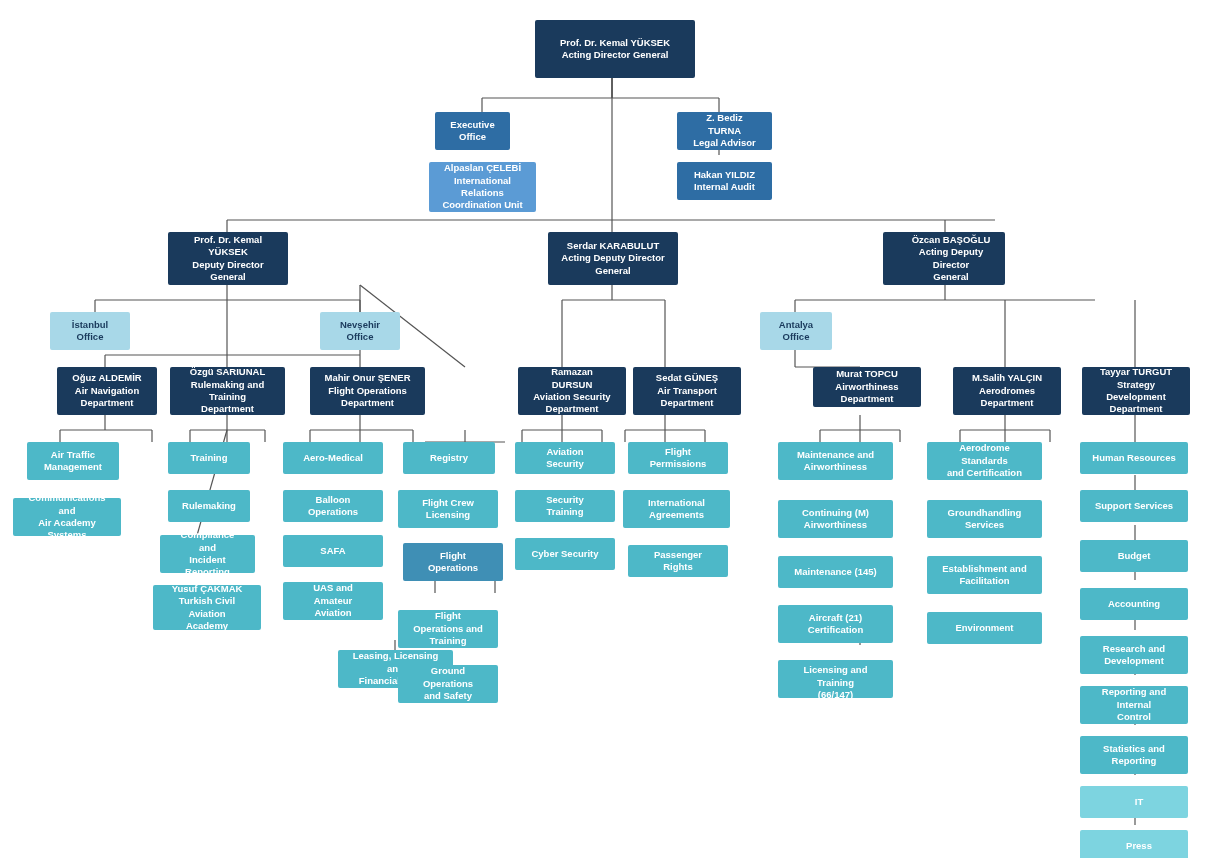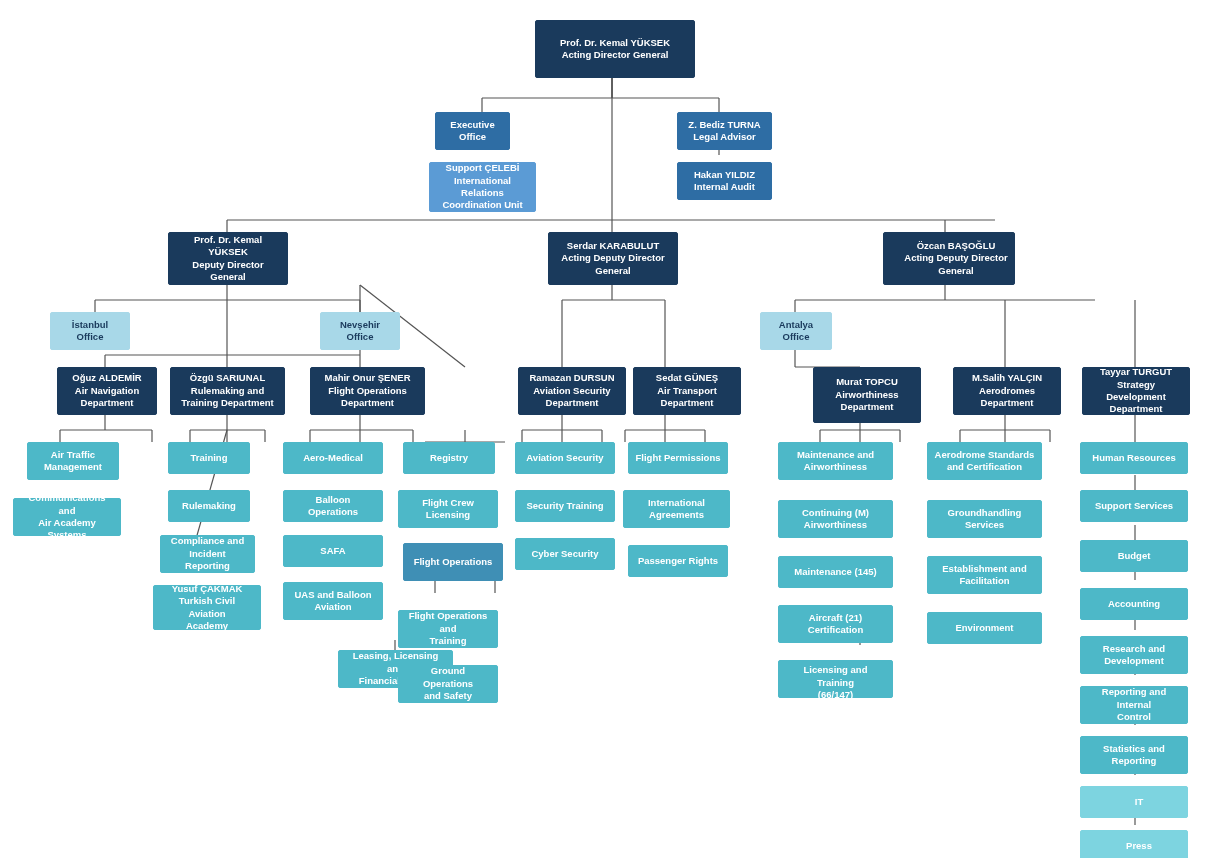--- a/index.html
+++ b/index.html
@@ -14,21 +14,21 @@
       min-height: 858px;
       background: white;
       padding: 10px 5px;
       position: relative;
     }
     .node {
       display: inline-flex;
       align-items: center;
       justify-content: center;
       text-align: center;
-      border: 1px solid #f97316;
+      border: 6px solid #f97316;
       border-radius: 2px;
       padding: 4px 6px;
       font-size: 9.5px;
       line-height: 1.3;
       font-weight: bold;
     }
     .node-dark {
       background: #1a3a5c;
       color: white;
       border-color: #1a3a5c;
@@ -216,21 +216,21 @@
     <div class="abs-node node node-medium" style="left:430px;top:102px;width:75px;height:38px;">
       <span>Executive Office</span>
     </div>
 
     <div class="abs-node node node-medium" style="left:672px;top:102px;width:95px;height:38px;">
       <span style="white-space:pre-line;">Z. Bediz TURNA
 Legal Advisor</span>
     </div>
 
     <div class="abs-node node node-light" style="left:424px;top:152px;width:107px;height:50px;">
-      <span style="white-space:pre-line;">Support ÇELEBİ
+      <span style="white-space:pre-line;">Alpaslan ÇELEBİ
 International Relations
 Coordination Unit</span>
     </div>
 
     <div class="abs-node node node-medium" style="left:672px;top:152px;width:95px;height:38px;">
       <span style="white-space:pre-line;">Hakan YILDIZ
 Internal Audit</span>
     </div>
 
     <div class="abs-node node node-dark" style="left:163px;top:222px;width:120px;height:53px;">
@@ -239,21 +239,21 @@
 Deputy Director
 General</span>
     </div>
 
     <div class="abs-node node node-dark" style="left:543px;top:222px;width:130px;height:53px;">
       <span style="white-space:pre-line;">Serdar KARABULUT
 Acting Deputy Director
 General</span>
     </div>
 
-    <div class="abs-node node node-dark" style="left:878px;top:222px;width:132px;height:53px;padding-left:20px;">
+    <div class="abs-node node node-dark" style="left:878px;top:222px;width:122px;height:53px;padding-left:20px;">
       <span style="white-space:pre-line;">Özcan BAŞOĞLU
 Acting Deputy Director
 General</span>
     </div>
 
     <div class="abs-node node node-pale" style="left:45px;top:302px;width:80px;height:38px;">
       <span style="white-space:pre-line;">İstanbul
 Office</span>
     </div>
 
@@ -290,21 +290,21 @@
 Aviation Security
 Department</span>
     </div>
 
     <div class="abs-node node node-dark" style="left:628px;top:357px;width:108px;height:48px;">
       <span style="white-space:pre-line;">Sedat GÜNEŞ
 Air Transport
 Department</span>
     </div>
 
-    <div class="abs-node node node-dark" style="left:808px;top:357px;width:108px;height:56px;">
+    <div class="abs-node node node-dark" style="left:808px;top:357px;width:108px;height:40px;">
       <span style="white-space:pre-line;">Murat TOPCU
 Airworthiness
 Department</span>
     </div>
 
     <div class="abs-node node node-dark" style="left:948px;top:357px;width:108px;height:48px;">
       <span style="white-space:pre-line;">M.Salih YALÇIN
 Aerodromes
 Department</span>
     </div>
@@ -351,21 +351,21 @@
 
     <div class="abs-node node node-cyan" style="left:278px;top:480px;width:100px;height:32px;">
       <span>Balloon Operations</span>
     </div>
 
     <div class="abs-node node node-cyan" style="left:278px;top:525px;width:100px;height:32px;">
       <span>SAFA</span>
     </div>
 
     <div class="abs-node node node-cyan" style="left:278px;top:572px;width:100px;height:38px;">
-      <span style="white-space:pre-line;">UAS and Balloon
+      <span style="white-space:pre-line;">UAS and Amateur
 Aviation</span>
     </div>
 
     <div class="abs-node node node-cyan" style="left:398px;top:432px;width:92px;height:32px;">
       <span>Registry</span>
     </div>
 
     <div class="abs-node node node-cyan" style="left:393px;top:480px;width:100px;height:38px;">
       <span style="white-space:pre-line;">Flight Crew Licensing</span>
     </div>

